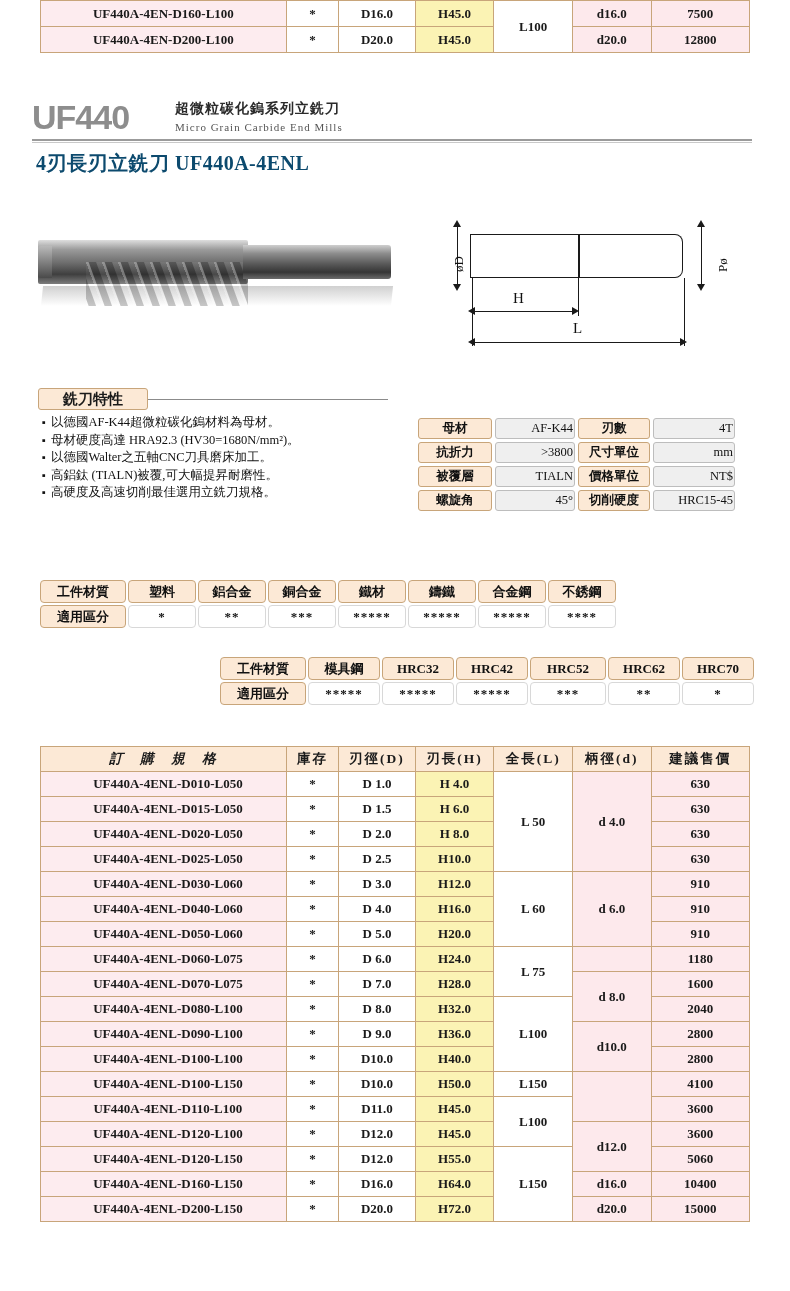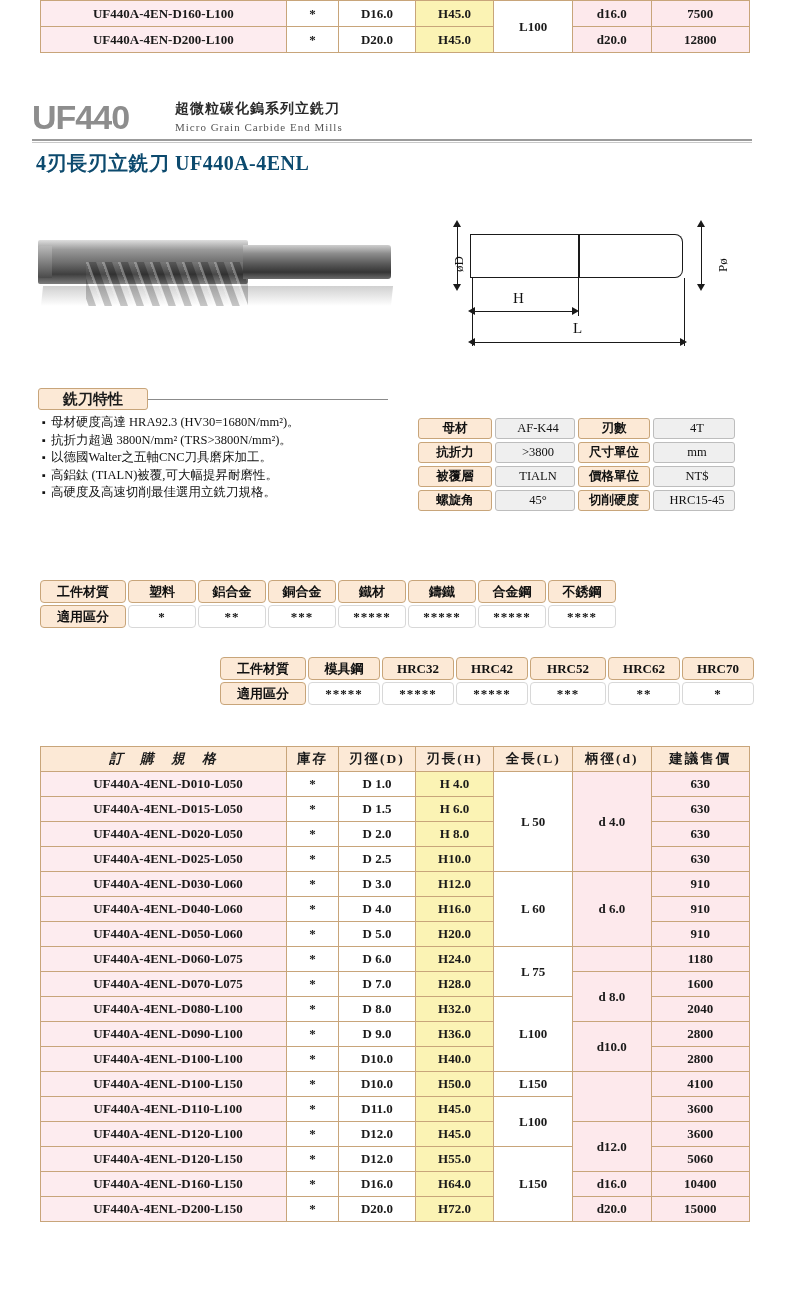--- a/index.html
+++ b/index.html
@@ -145,21 +145,21 @@
 
   
   .specs { position: absolute; left: 415px; top: 415px; width: 345px; }
   .spec-table { border-collapse: separate; border-spacing: 3px 3px; font-size: 12.5px; }
   .spec-k {
     background: #fce9d6; border: 1px solid #c8a57a; border-radius: 3px;
     width: 74px; height: 21px; text-align: center; font-weight: bold; color: #111;
   }
   .spec-v {
     background: #efefef; border: 1px solid #bdbdbd; border-radius: 3px;
-    width: 80px; height: 21px; text-align: center; padding-left: 7px; color: #111;
+    width: 80px; height: 21px; text-align: right; padding-left: 7px; color: #111;
   }
   .spec-k2 { width: 72px; }
   .spec-v2 { width: 82px; }
 
   
   .matwrap1 { position: absolute; left: 38px; top: 578px; }
   .matwrap2 { position: absolute; left: 218px; top: 655px; }
   .mattable { border-collapse: separate; border-spacing: 2px 2px; font-size: 13px; }
   .mattable td {
     height: 23px; text-align: center; border-radius: 4px; color: #111;
@@ -271,22 +271,22 @@
   <div class="arrow-l" style="left:53px; top:132px;"></div>
   <div class="arrow-r" style="left:265px; top:132px;"></div>
   <div class="lbl" style="left:158px; top:114px; font-size:15px;">L</div>
   <div class="vline" style="left:57px; top:110px; height:30px;"></div>
   <div class="vline" style="left:269px; top:72px; height:68px;"></div>
 </div>
 
 <div class="feat-head">銑刀特性</div>
 <div class="feat-rule"></div>
 <div class="feat-list">
+  <div>以德國AF-K44超微粒碳化鎢材料為母材。</div>
   <div>母材硬度高達 HRA92.3 (HV30=1680N/mm²)。</div>
-  <div>抗折力超過 3800N/mm² (TRS&gt;3800N/mm²)。</div>
   <div>以德國Walter之五軸CNC刀具磨床加工。</div>
   <div>高鋁鈦 (TIALN)被覆,可大幅提昇耐磨性。</div>
   <div>高硬度及高速切削最佳選用立銑刀規格。</div>
 </div>
 
 <div class="specs">
   <table class="spec-table">
     <tbody>
       <tr>
         <td class="spec-k">母材</td>

